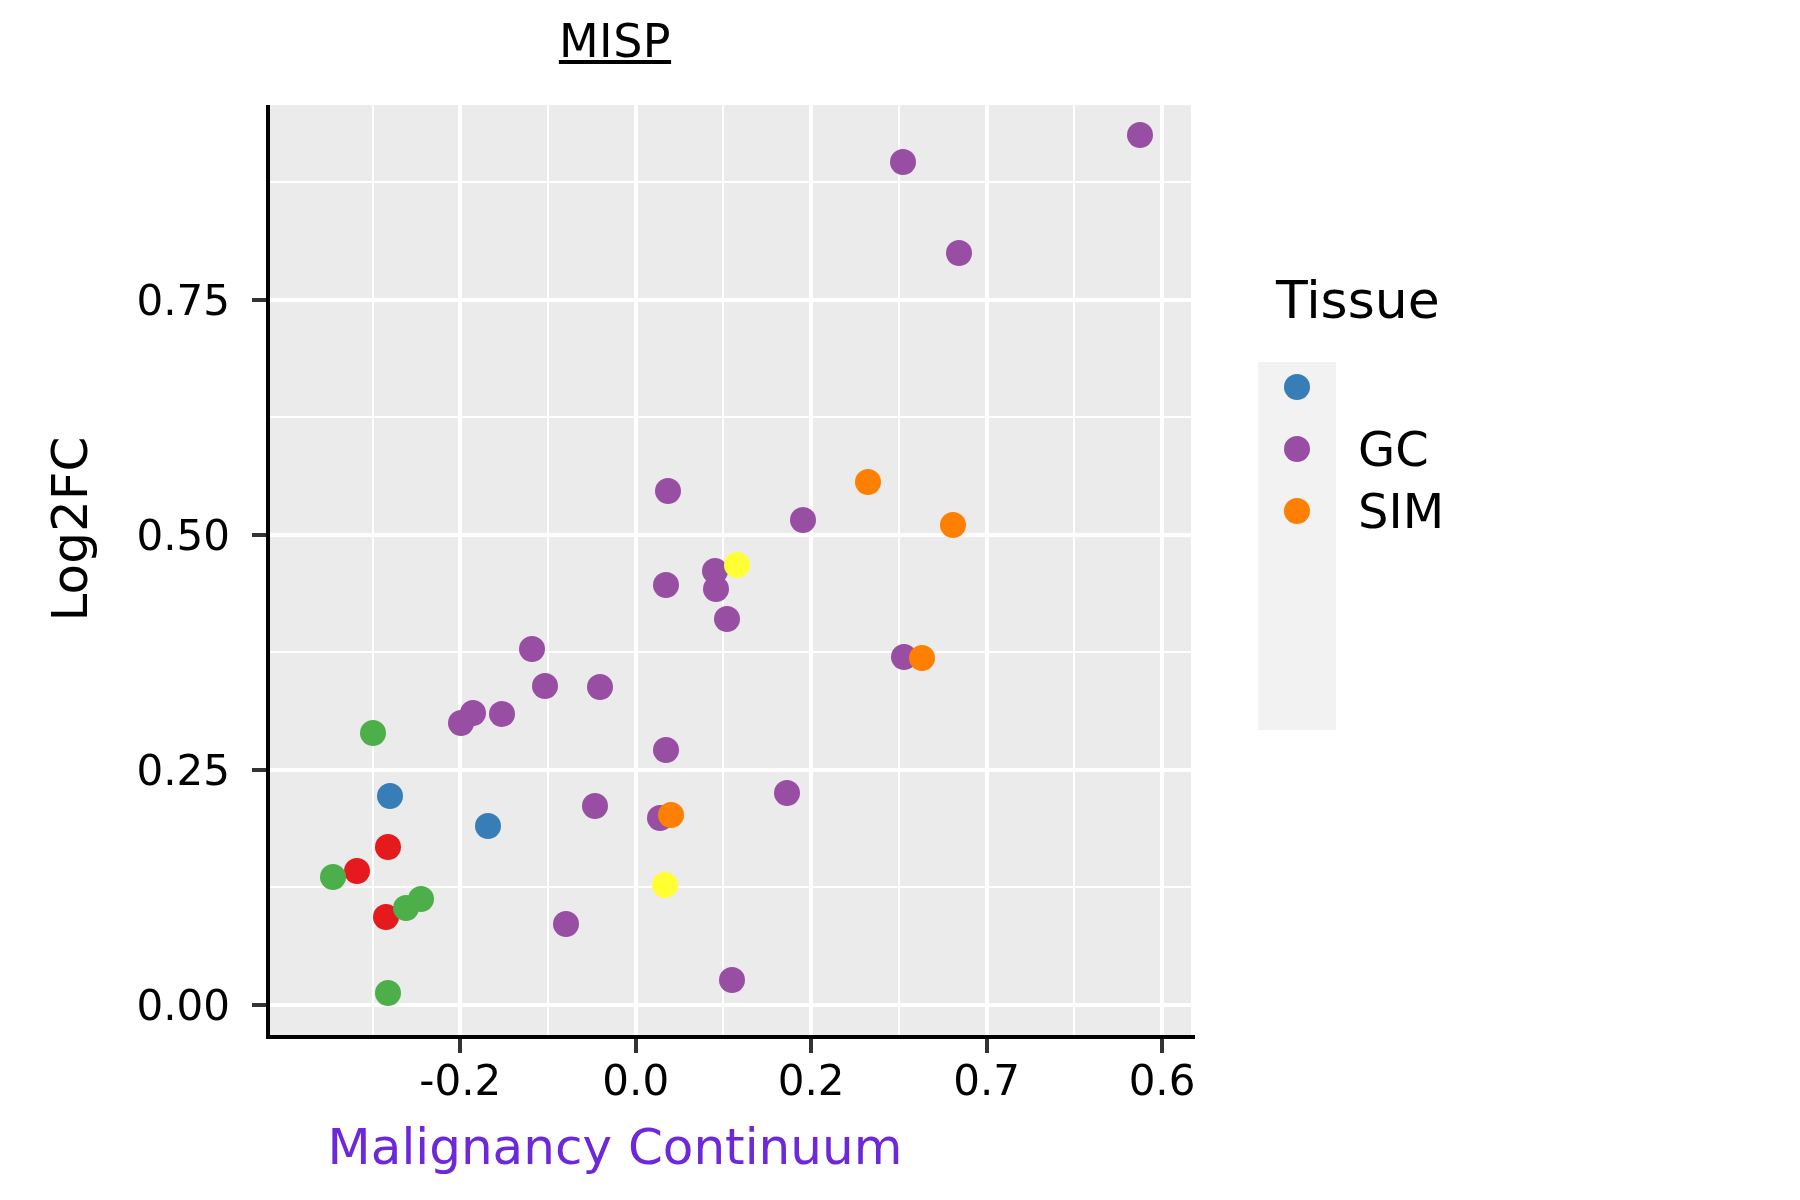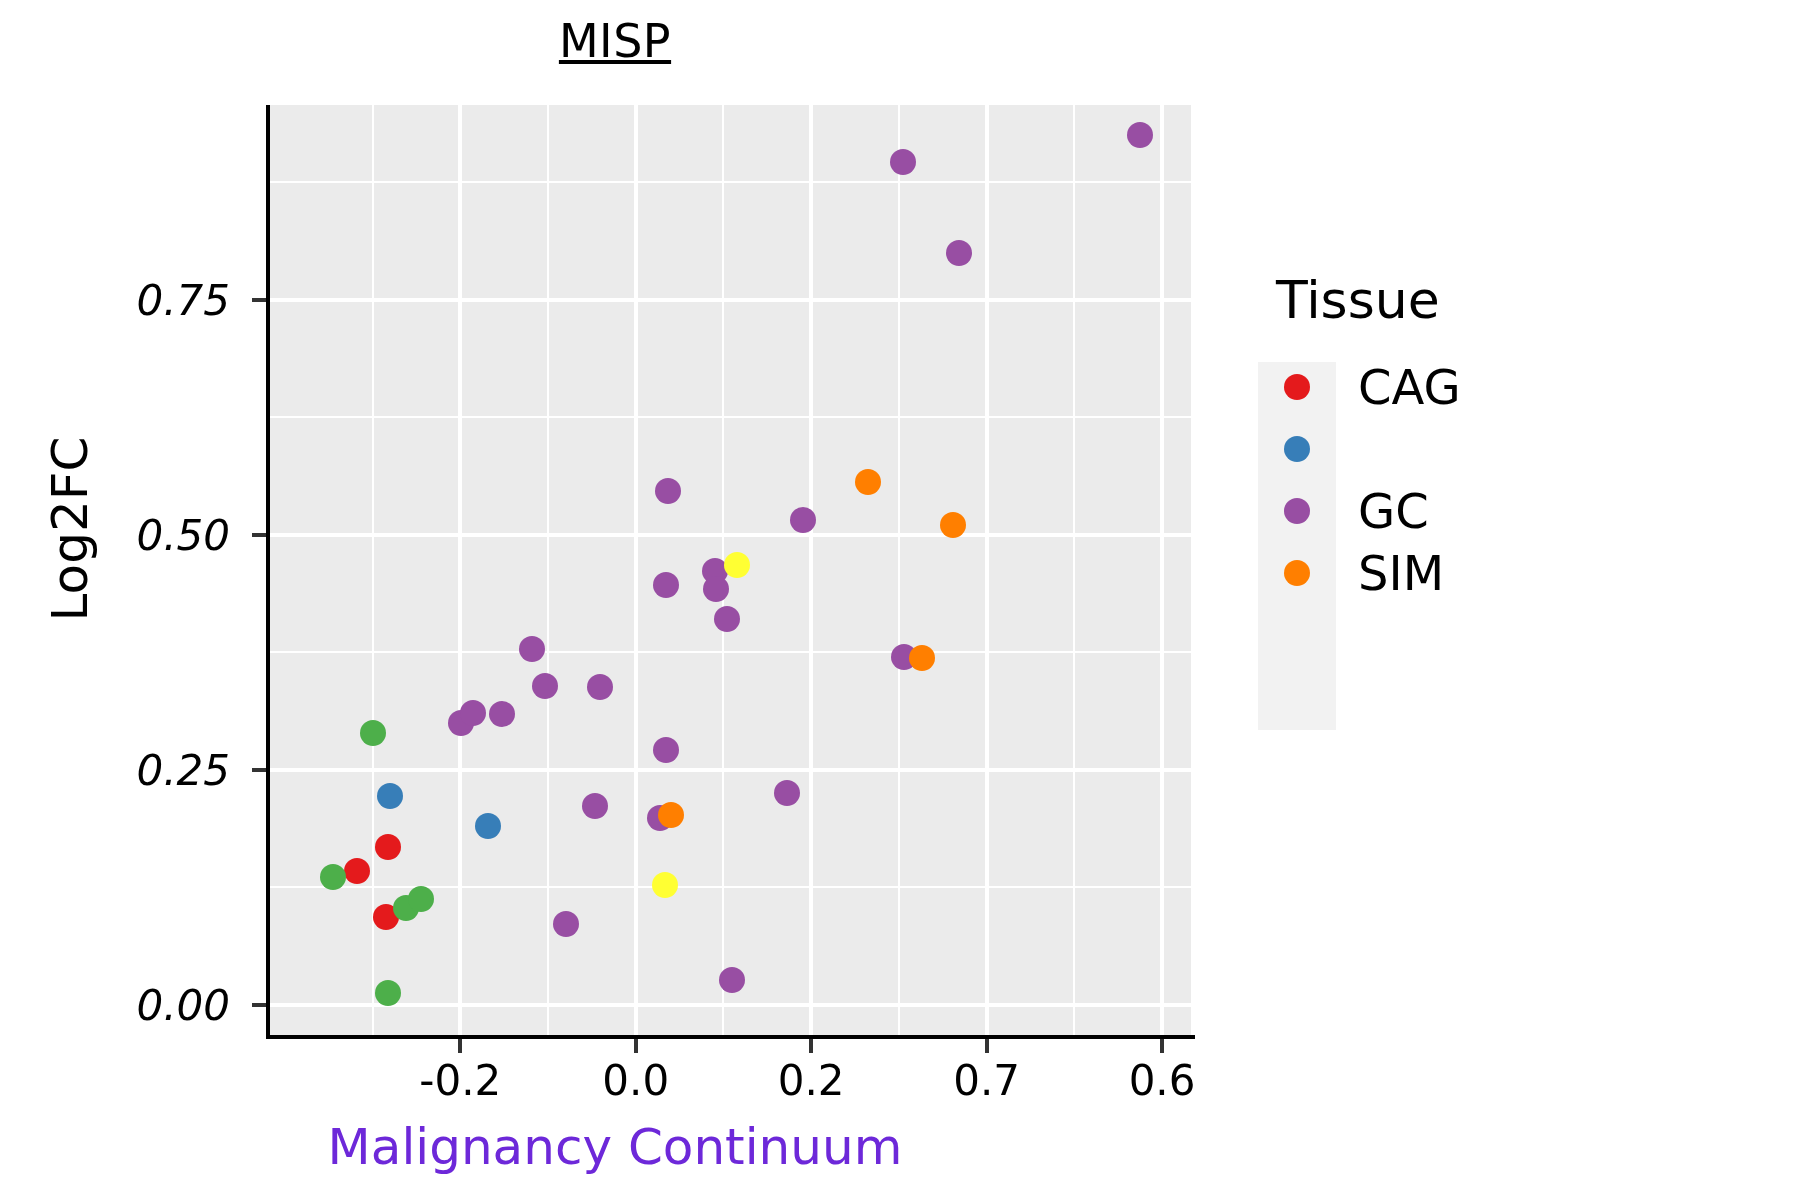--- a/index.html
+++ b/index.html
@@ -30,21 +30,21 @@
   .pt{position:absolute;width:26px;height:26px;border-radius:50%;
       transform:translate(-50%,-50%);}
 
   
   .axis-line-y{position:absolute;left:266px;top:105px;width:4px;height:930px;background:#000;}
   .axis-line-x{position:absolute;left:266px;top:1035px;width:929px;height:4px;background:#000;}
   .tick-y{position:absolute;width:14px;height:4px;background:#333;left:252px;}
   .tick-x{position:absolute;height:14px;width:4px;background:#333;top:1039px;}
 
   .ylabel-tick{position:absolute;right:0;width:170px;text-align:right;
-      font-size:42px;color:#000;transform:translateY(-50%);font-style:italic;}
+      font-size:42px;color:#000;transform:translateY(-50%);}
   .xlabel-tick{position:absolute;top:1056px;font-size:42px;color:#000;
       transform:translateX(-50%);}
 
   
   .axis-title-x{
     position:absolute;left:0;top:1118px;width:1230px;text-align:center;
     font-size:50px;color:#6d28d9;
   }
   .axis-title-y{
     position:absolute;left:-190px;top:500px;width:520px;text-align:center;
@@ -162,26 +162,20 @@
 
   <div class="axis-title-x">Malignancy Continuum</div>
   <div class="axis-title-y">Log2FC</div>
 
   <div class="legend">
     <div class="legend-title">Tissue</div>
     <div class="legend-keys"></div>
     <div class="legend-body" id="legend-body">
         <div class="legend-row">
           <span class="legend-swatch">
-            <span class="legend-dot" style="background: rgb(228, 26, 28);"></span>
-          </span>
-          <span class="legend-label">CAG</span>
-        </div>
-        <div class="legend-row">
-          <span class="legend-swatch">
             <span class="legend-dot" style="background: rgb(55, 126, 184);"></span>
           </span>
         </div>
         <div class="legend-row">
           <span class="legend-swatch">
             <span class="legend-dot" style="background: rgb(152, 78, 163);"></span>
           </span>
           <span class="legend-label">GC</span>
         </div>
         <div class="legend-row">

